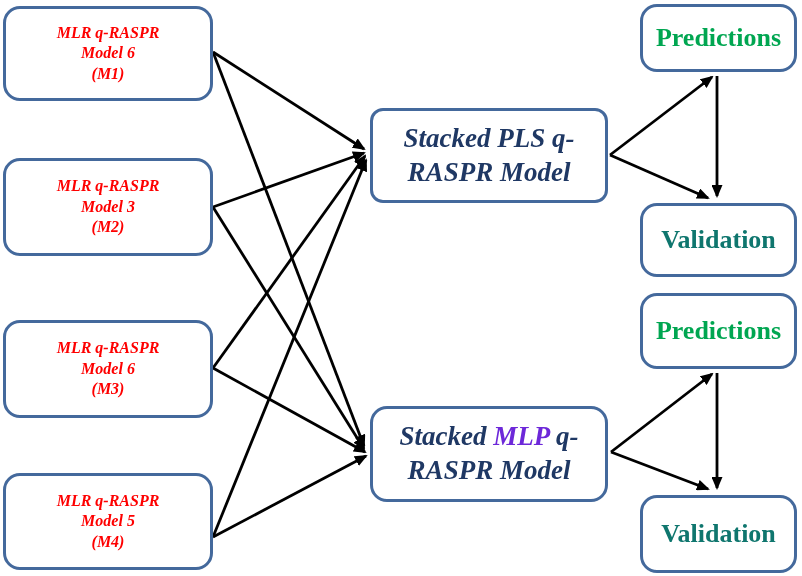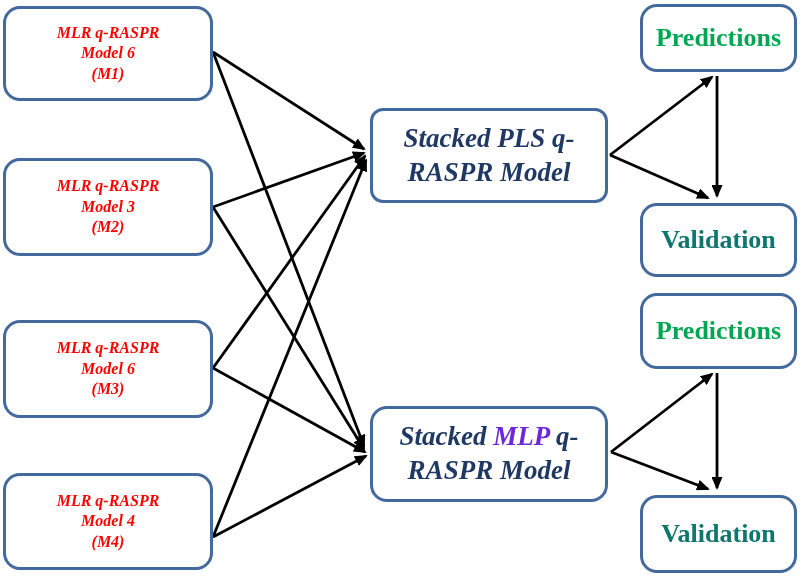--- a/index.html
+++ b/index.html
@@ -107,21 +107,21 @@
     <span>Model 3</span>
     <span>(M2)</span>
   </div>
   <div class="box model-box m3">
     <span>MLR q-RASPR</span>
     <span>Model 6</span>
     <span>(M3)</span>
   </div>
   <div class="box model-box m4">
     <span>MLR q-RASPR</span>
-    <span>Model 4</span>
+    <span>Model 5</span>
     <span>(M4)</span>
   </div>
 
   <div class="box stacked-box pls">
     <span>Stacked PLS q-</span>
     <span>RASPR Model</span>
   </div>
   <div class="box stacked-box mlp">
     <span>
       <span>Stacked </span><span class="mlp-highlight">MLP</span><span> q-</span>

